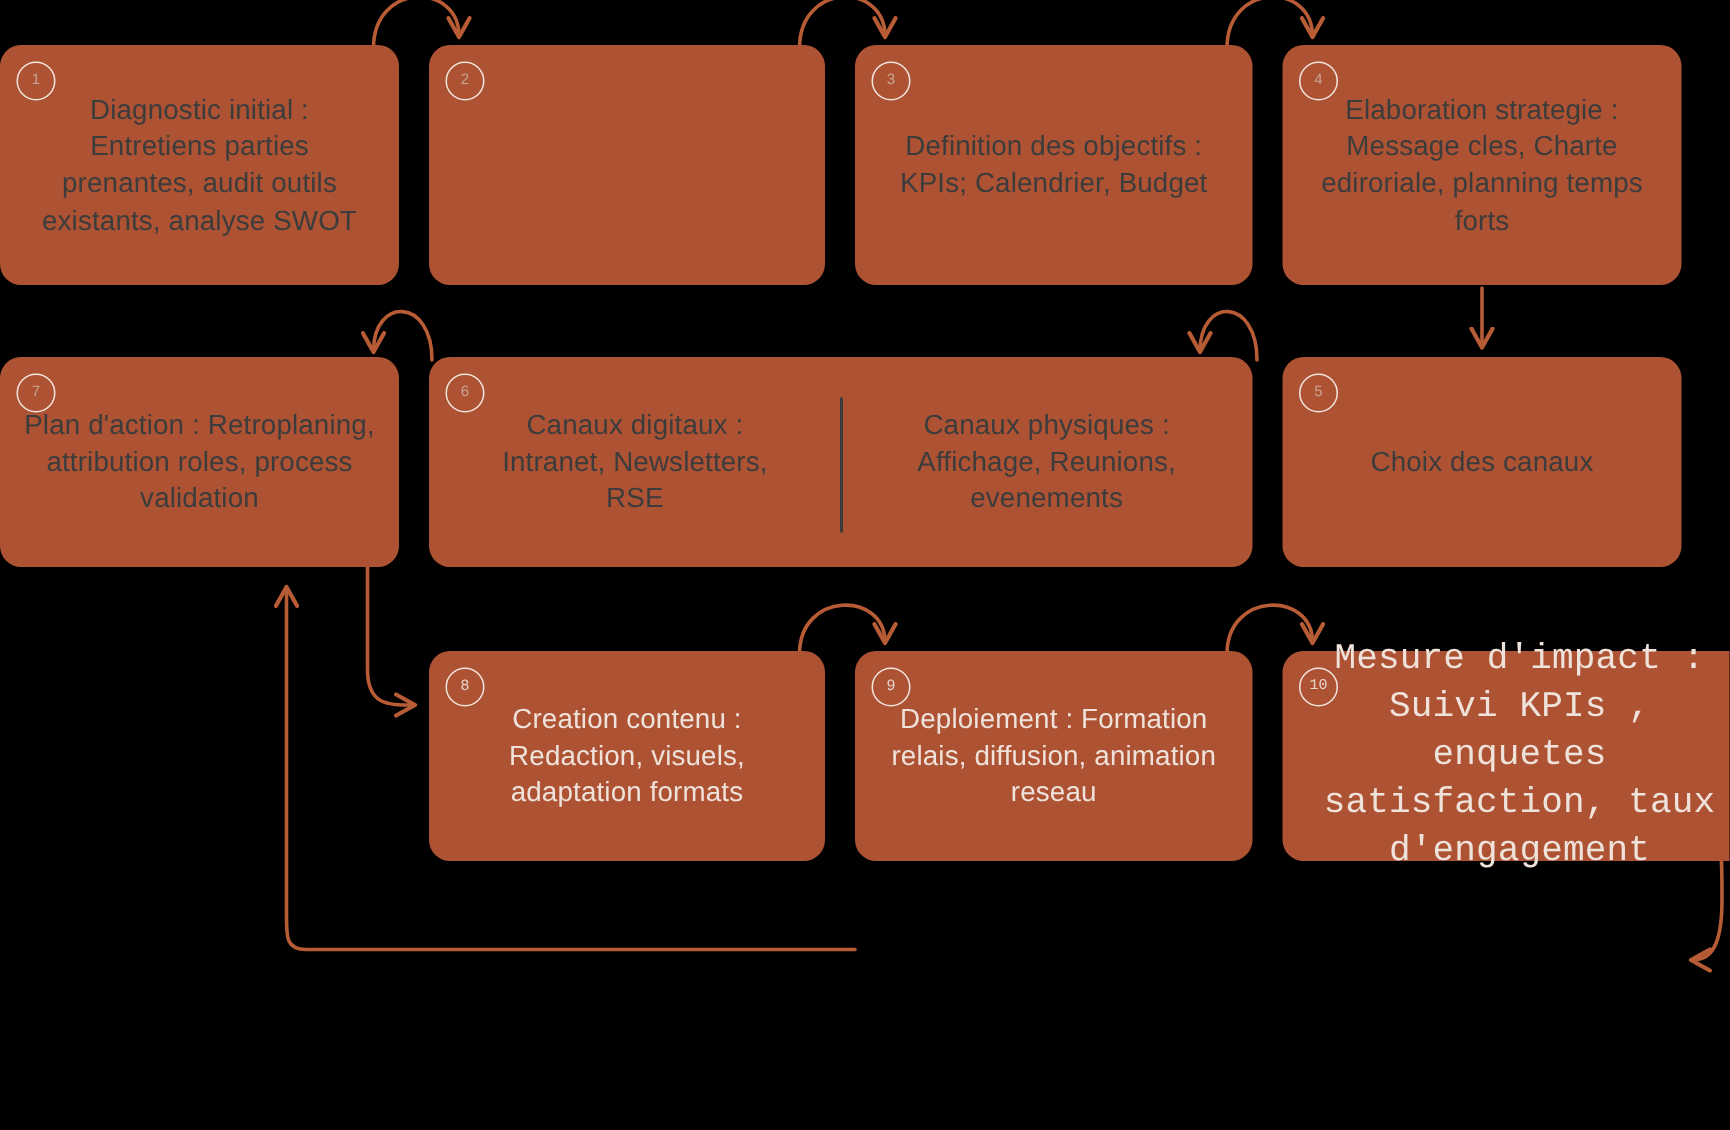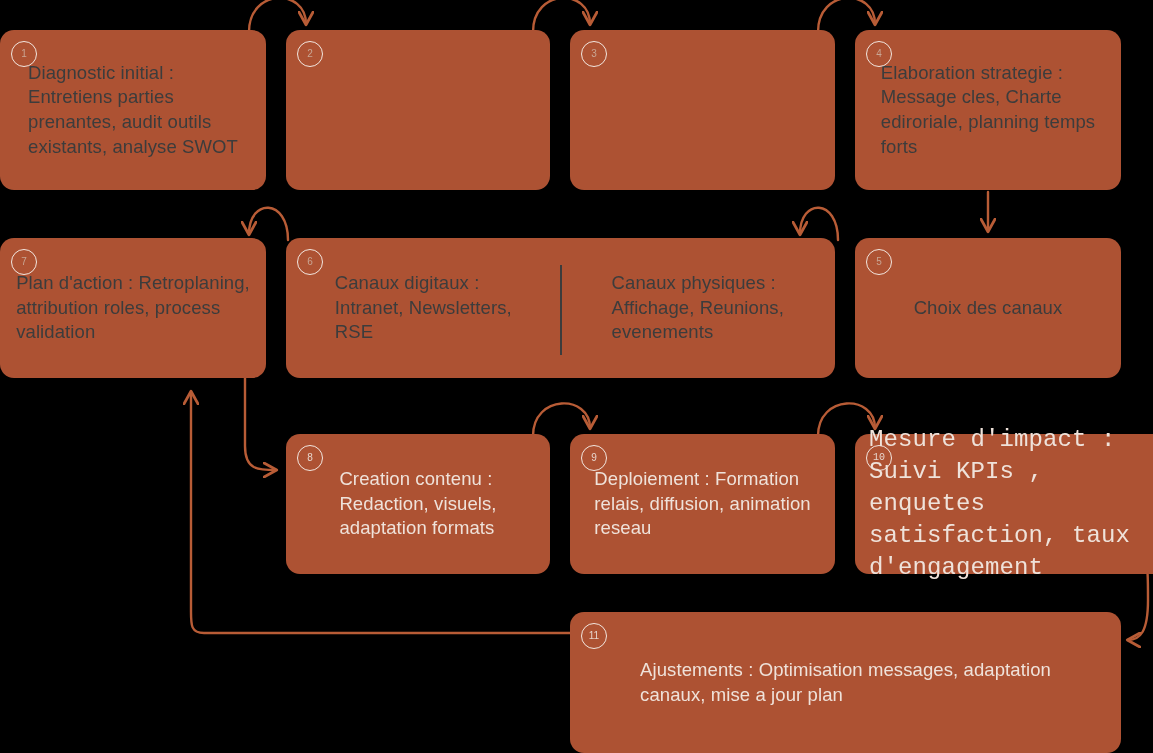--- a/index.html
+++ b/index.html
@@ -28,20 +28,21 @@
     position: absolute;
     background: #ad5233;
     border-radius: 14px;
     z-index: 2;
     display: flex;
     align-items: center;
     justify-content: center;
     padding: 10px 14px;
   }
   .node-text {
+    text-align: center;
     font-size: 18.5px;
     line-height: 1.33;
     letter-spacing: 0.1px;
     font-weight: 400;
     white-space: pre-line;
   }
   .text-dark { color: #3c3c3c; }
   .text-light { color: #efe2da; }
   .badge {
     position: absolute;
@@ -131,20 +132,22 @@
 prenantes, audit outils
 existants, analyse SWOT</div>
   </div>
 
   <div class="node" style="left:286px; top:30px; width:264px; height:160px;">
     <span class="badge badge-dark">2</span>
   </div>
 
   <div class="node" style="left:570px; top:30px; width:265px; height:160px;">
     <span class="badge badge-dark">3</span>
+    <div class="node-text text-dark">Definition des objectifs :
+KPIs; Calendrier, Budget</div>
   </div>
 
   <div class="node" style="left:855px; top:30px; width:266px; height:160px;">
     <span class="badge badge-dark">4</span>
     <div class="node-text text-dark">Elaboration strategie :
 Message cles, Charte
 ediroriale, planning temps
 forts</div>
   </div>
 
@@ -189,19 +192,14 @@
 reseau</div>
   </div>
 
   <div class="node" style="left:855px; top:434px; width:316px; height:140px;font-family:Liberation Mono, monospace;">
     <span class="badge">10</span>
     <div class="node-text text-light" style="font-size:24px;">Mesure d'impact :
 Suivi KPIs , enquetes
 satisfaction, taux d'engagement</div>
   </div>
 
-  <div class="node" style="left:570px; top:612px; width:551px; height:141px;">
-    <span class="badge">11</span>
-    <div class="node-text text-light">Ajustements : Optimisation messages, adaptation
-canaux, mise a jour plan</div>
-  </div>
 
 </div>
 
 </body></html>

